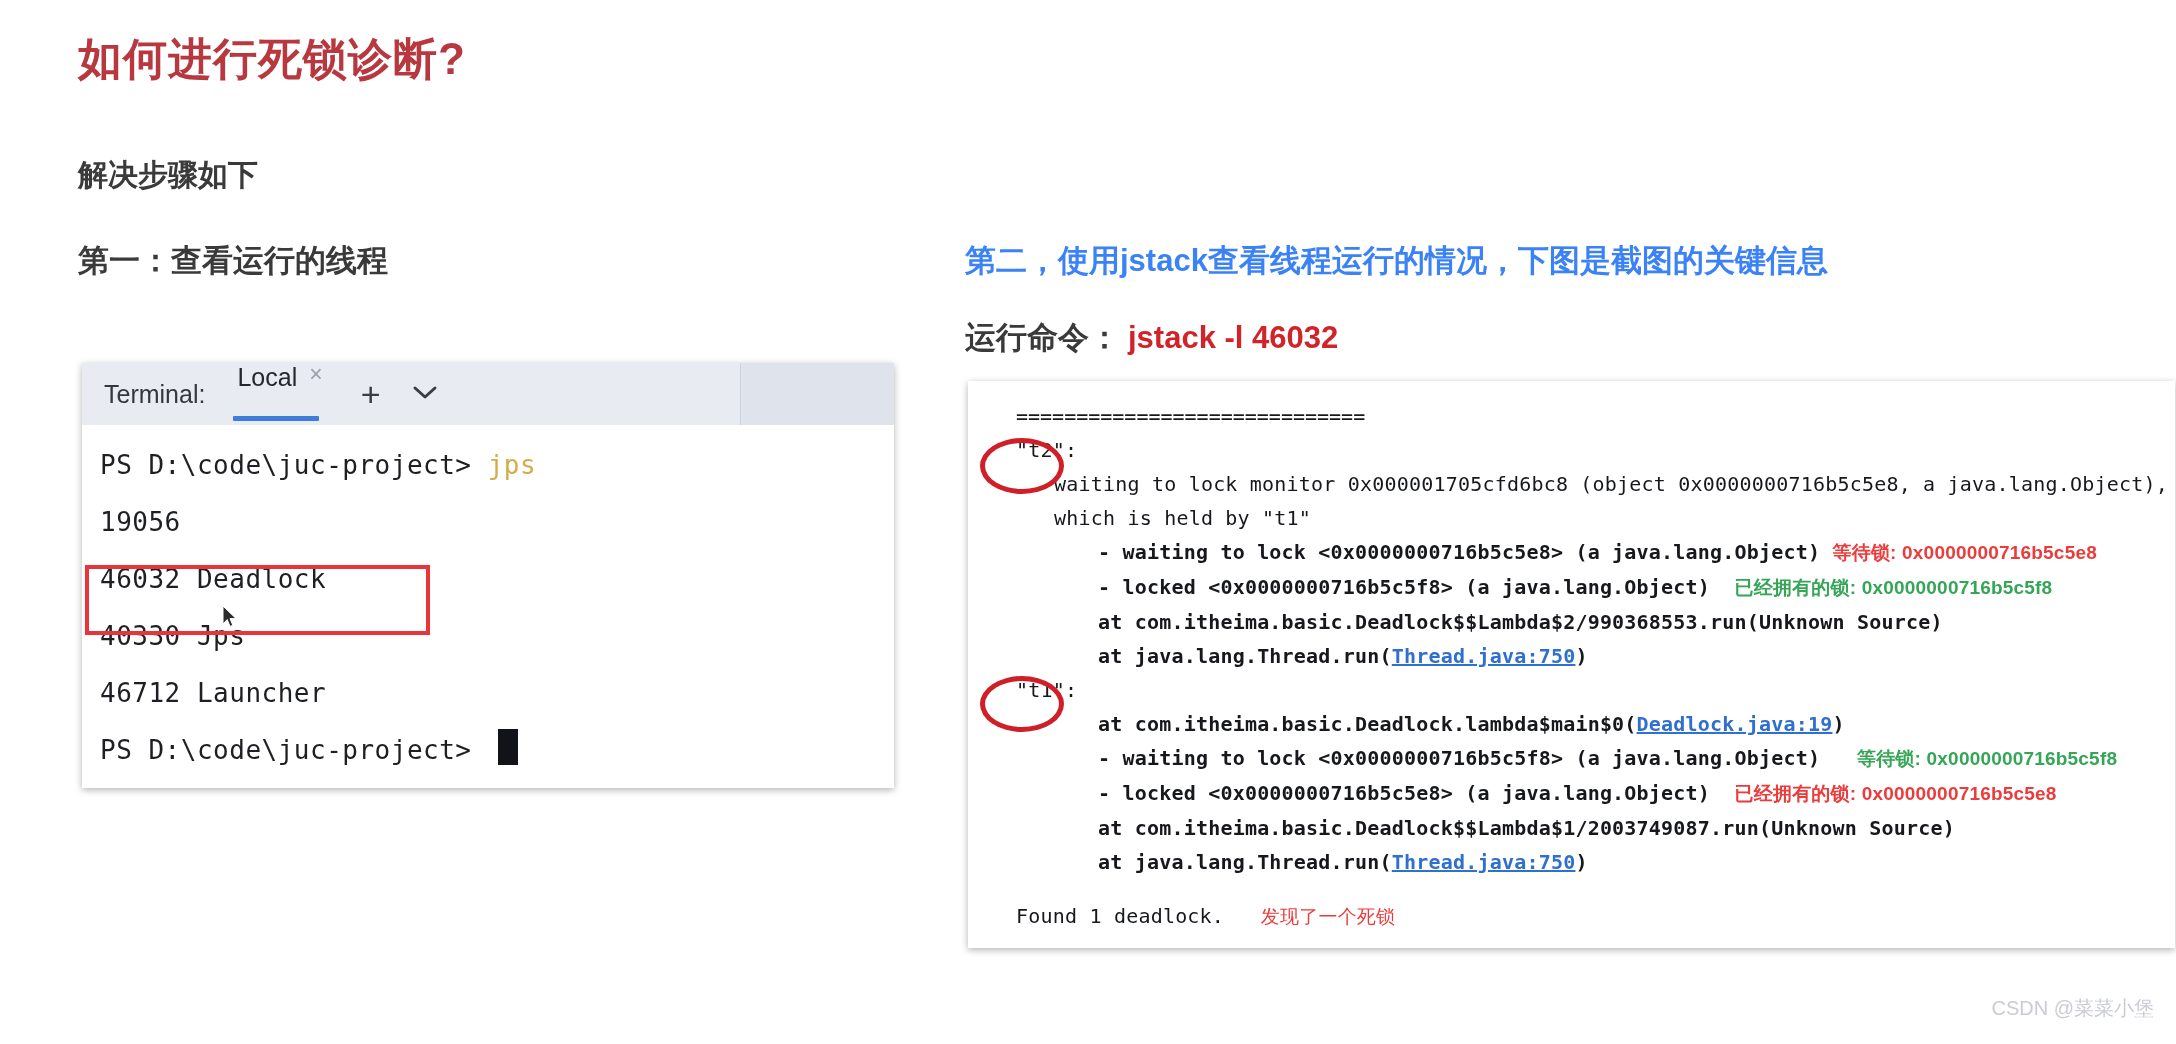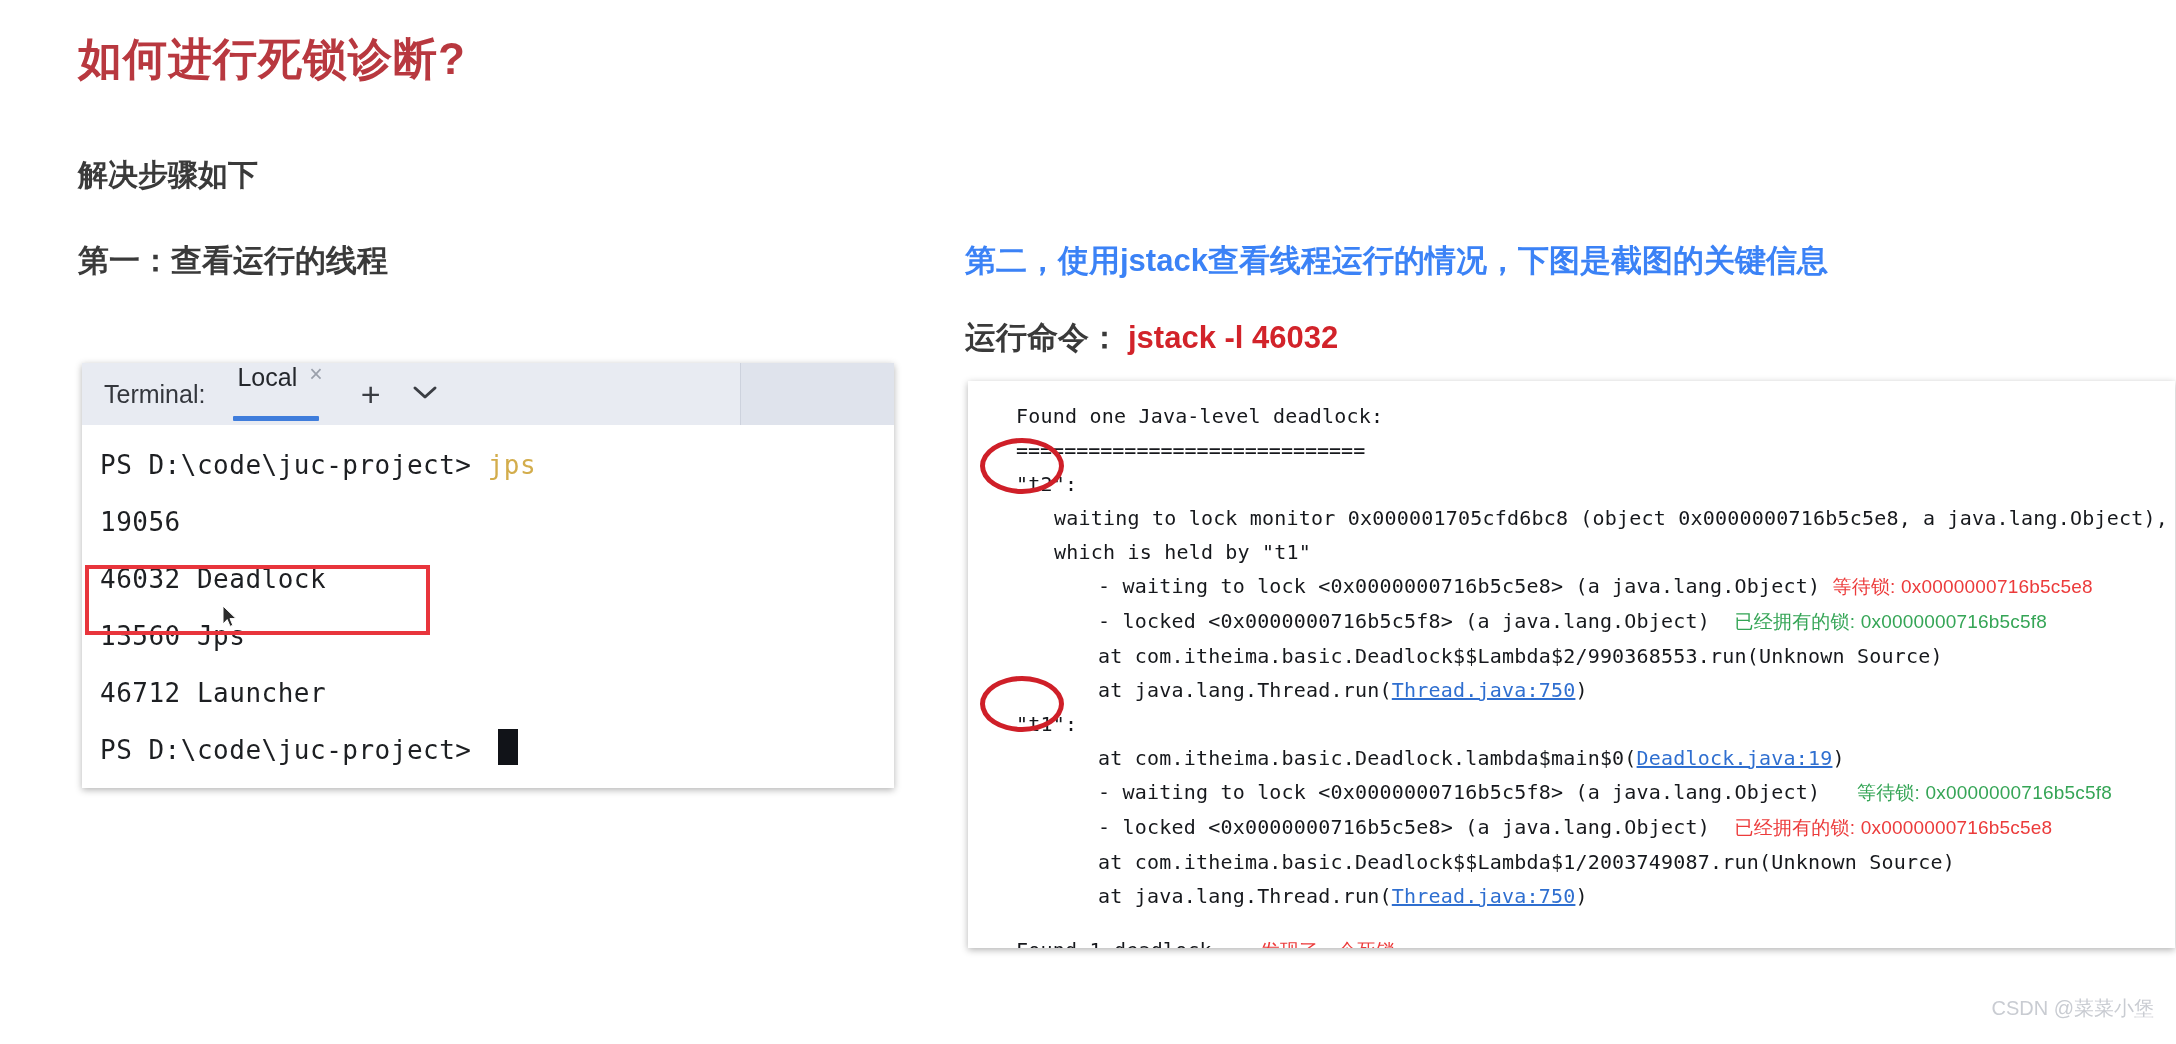--- a/index.html
+++ b/index.html
@@ -222,21 +222,21 @@
   }
   .js-line {
     font-size: 20px;
     line-height: 34px;
     color: #16181c;
     white-space: pre;
     letter-spacing: 0.2px;
   }
   .js-indent1 { padding-left: 24px; }
   .js-indent2 { padding-left: 62px; }
-  .js-indent3 { padding-left: 106px; }
+  .js-indent3 { padding-left: 106px; font-weight: bold; }
   .js-link {
     color: #2f6fd0;
     text-decoration: underline;
   }
   .anno-red   { color: #ec3b3b; font-family: "Liberation Sans", sans-serif; font-size: 19px; }
   .anno-green { color: #35a556; font-family: "Liberation Sans", sans-serif; font-size: 19px; }
   .js-gap { height: 20px; }
   .js-sep { letter-spacing: 0px; }
 
   
@@ -294,38 +294,37 @@
       </span>
     </div>
     <div class="tabbar-right"></div>
   </div>
 
   <div id="terminal-body">
     <div class="term-line"><span>PS D:\code\juc-project&gt; </span><span class="term-cmd">jps</span></div>
 
     <div class="term-line">19056</div>
     <div class="term-line">46032 Deadlock</div>
-    <div class="term-line">13560 Jps</div>
+    <div class="term-line">40330 Jps</div>
     <div class="term-line">46712 Launcher</div>
     <div class="term-line"><span>PS D:\code\juc-project&gt; </span><span class="term-cursor"></span></div>
 
     <div id="terminal-highlight-box"></div>
 
     <span id="mouse-cursor">
       <svg width="16" height="24" viewBox="0 0 16 24" aria-hidden="true">
         <path d="M1 1 L1 19 L5.2 14.6 L8.1 21.4 L10.8 20.2 L8 13.6 L14 13.6 Z" fill="#2b2b2b" stroke="#ffffff" stroke-width="1"></path>
       </svg>
     </span>
   </div>
 </div>
 
 <div id="jstack-panel">
   <div id="jstack-body">
 
-    <div class="js-line js-indent1">Found one Java-level deadlock:</div>
     <div class="js-line js-indent1 js-sep">=============================</div>
     <div class="js-line js-indent1">"t2":</div>
 
     <div class="js-line js-indent2">waiting to lock monitor 0x000001705cfd6bc8 (object 0x0000000716b5c5e8, a java.lang.Object),</div>
     <div class="js-line js-indent2">which is held by "t1"</div>
 
     <div class="js-line js-indent3"><span>- waiting to lock &lt;0x0000000716b5c5e8&gt; (a java.lang.Object)</span><span> </span><span class="anno-red">等待锁: 0x0000000716b5c5e8</span></div>
 
     <div class="js-line js-indent3"><span>- locked &lt;0x0000000716b5c5f8&gt; (a java.lang.Object)</span><span>  </span><span class="anno-green">已经拥有的锁: 0x0000000716b5c5f8</span></div>
 

